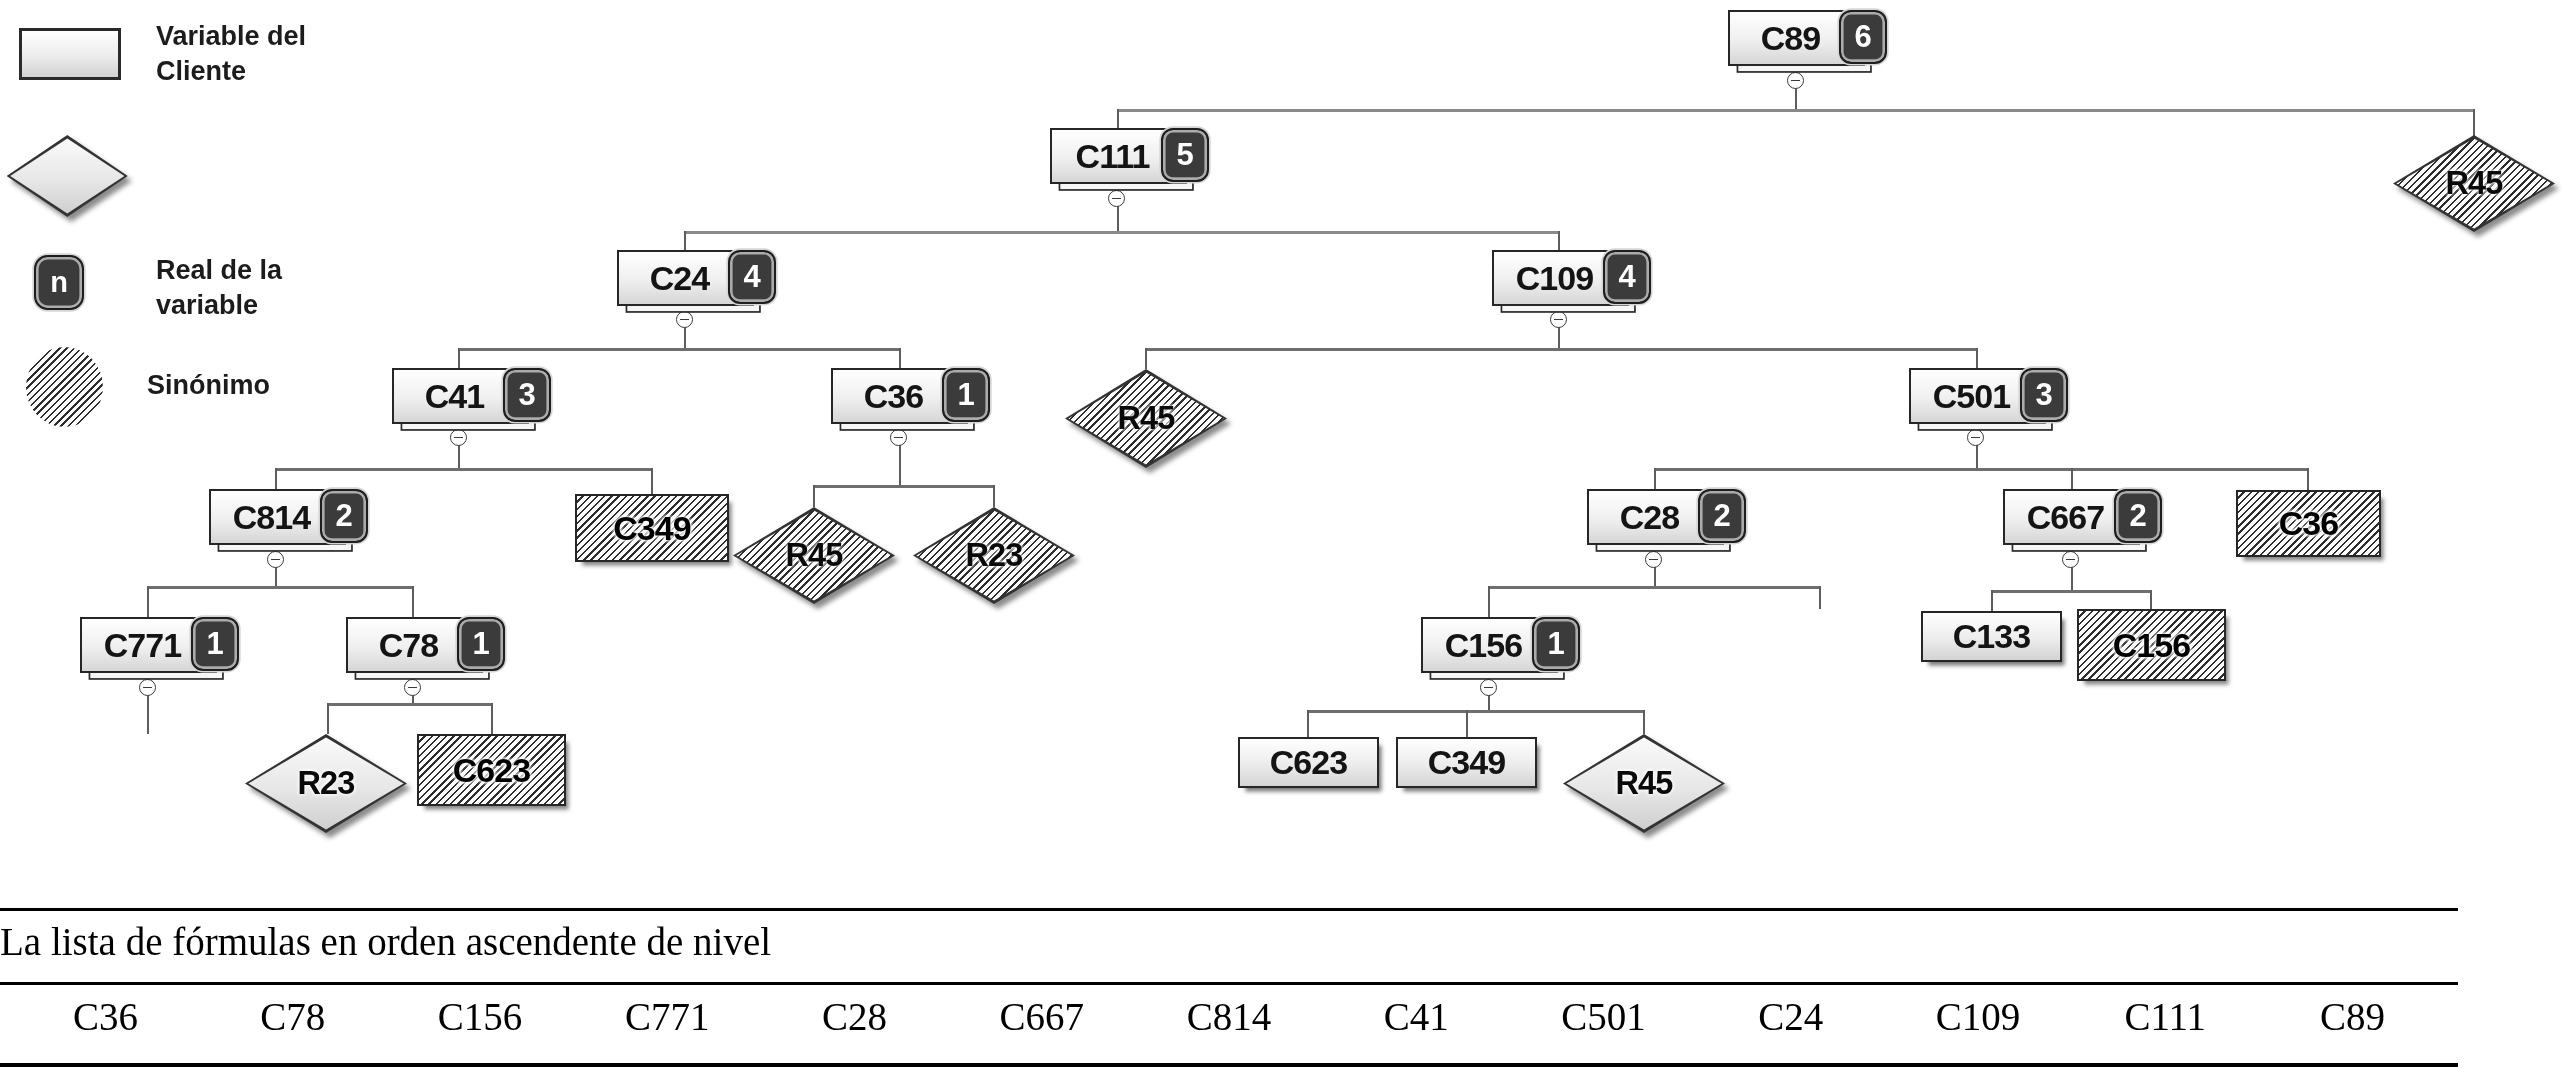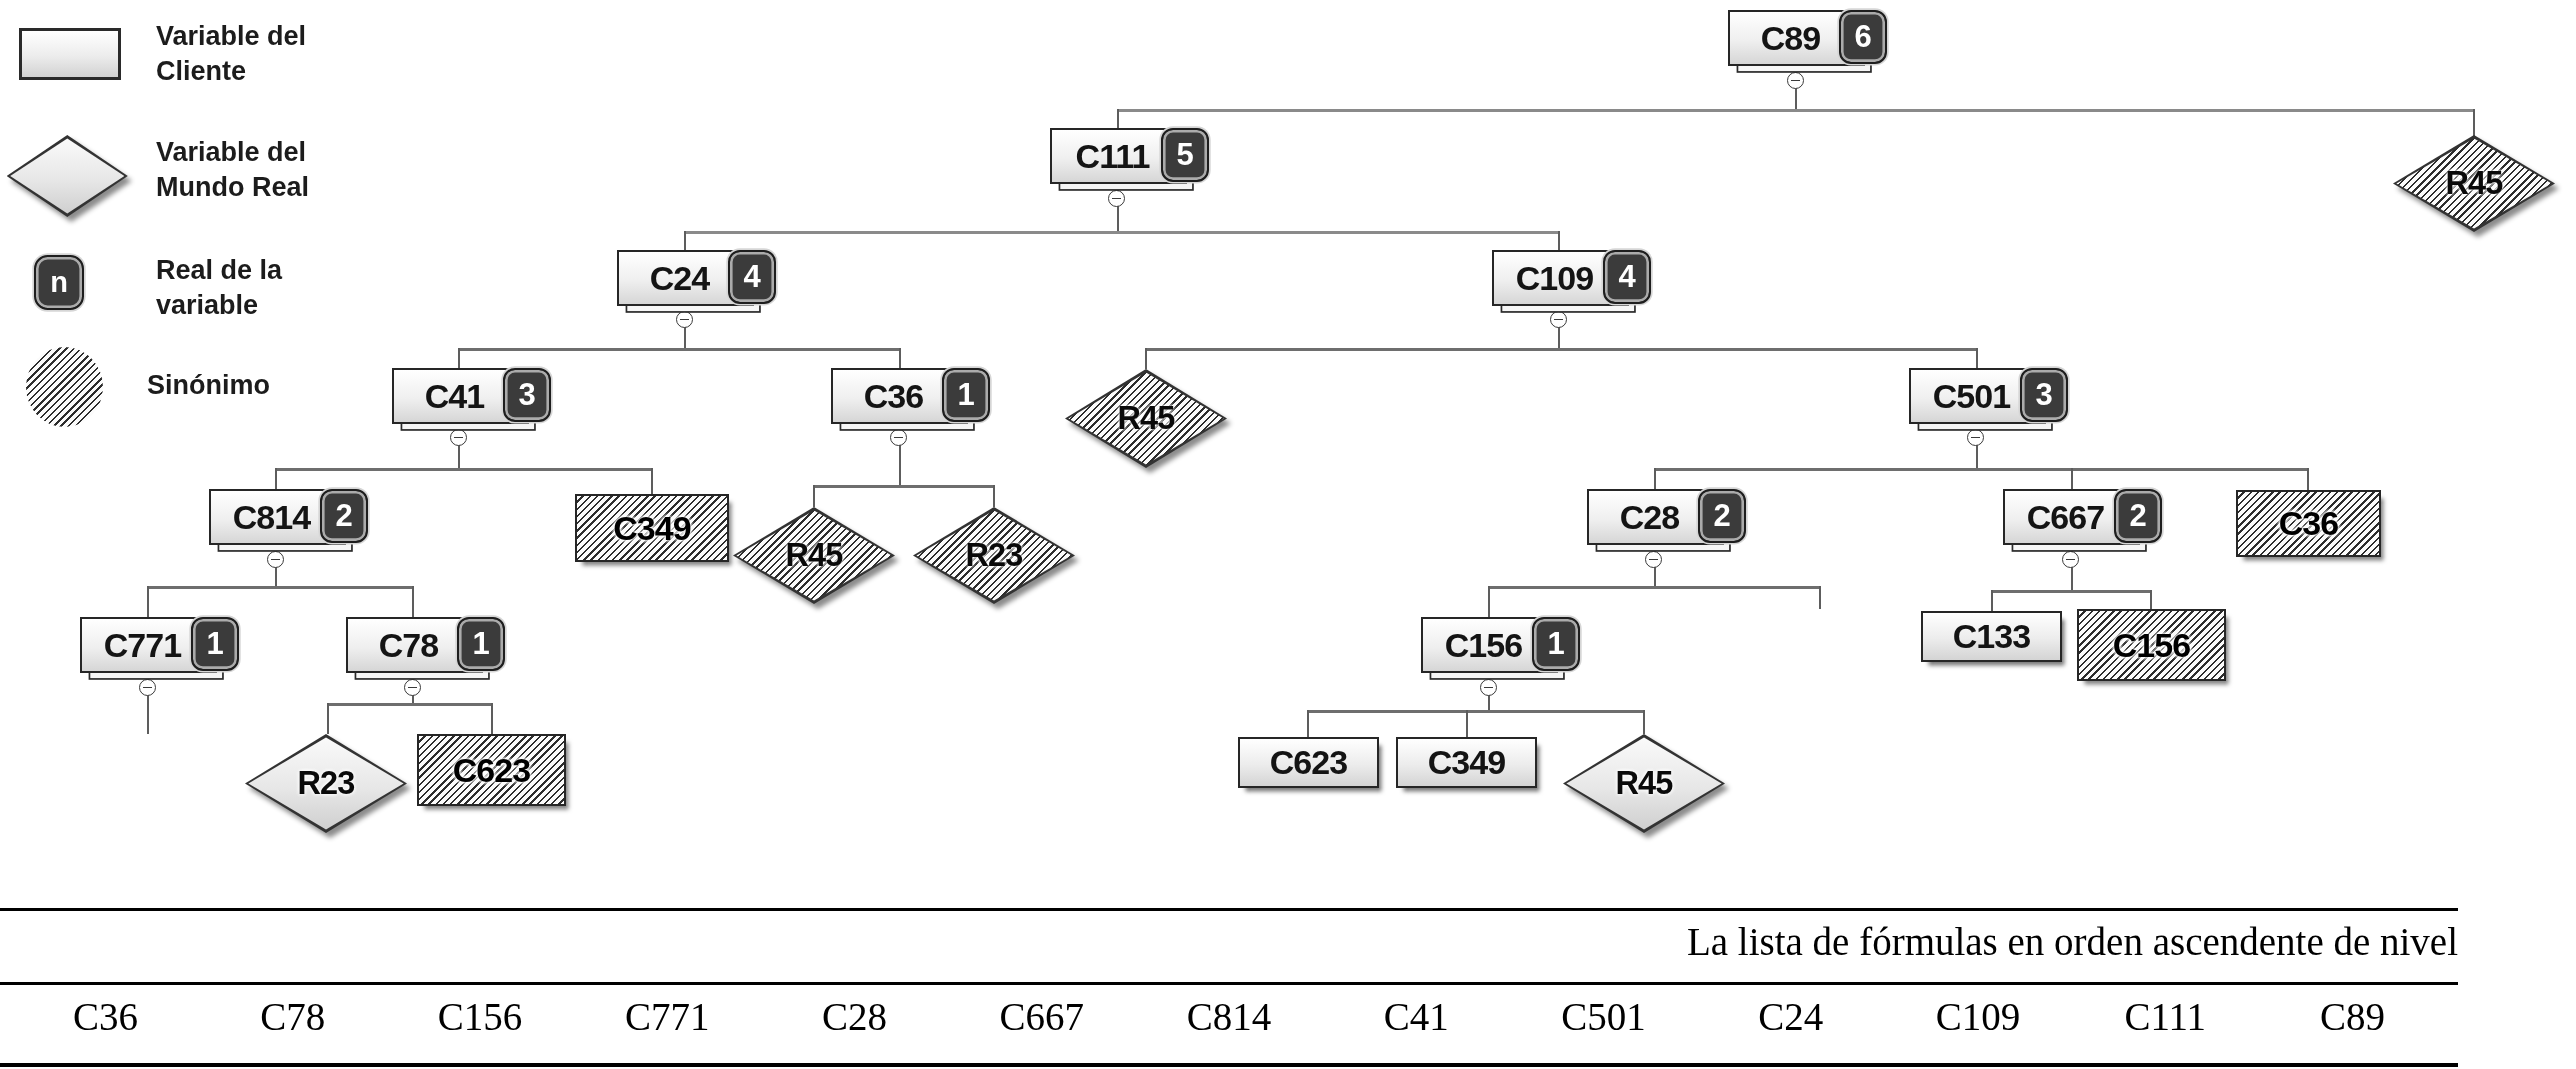--- a/index.html
+++ b/index.html
@@ -57,38 +57,37 @@
   
   .vl{position:absolute;width:1.7px;background:#5d5d5d;}
   .hl{position:absolute;height:2.6px;background:#6e6e6e;}
   .hl.thick{height:3.4px;background:#8a8a8a;}
   .minus{position:absolute;width:17px;height:17px;box-sizing:border-box;border:1.7px solid #3a3a3a;
         border-radius:50%;background:#fff;}
   .minus::after{content:"";position:absolute;left:2.6px;right:2.6px;top:50%;height:1.7px;margin-top:-0.9px;background:#3a3a3a;}
 
   
   .t-rule{position:absolute;left:0;width:2458px;background:#000;}
-  .t-title{position:absolute;left:0;top:919px;width:2458px;text-align:right;
+  .t-title{position:absolute;left:0;top:919px;width:2458px;text-align:left;
         font:39px "Liberation Serif",serif;color:#000;}
   .t-row{position:absolute;left:12px;top:994px;width:2434px;display:flex;}
   .t-cell{flex:1;text-align:center;font:39px "Liberation Serif",serif;color:#000;}
 </style>
 </head>
 <body>
 
 <div class="stage">
 
   <div class="legend-rect"></div>
   <div class="legend-label" style="left:156px;top:19px">Variable del Cliente</div>
 
   <div class="dia" style="left:6.8px;top:135px;width:121px;height:82px">
     <div class="d-out"></div>
     <div class="d-in"></div>
   </div>
-  <div class="legend-label" style="left:156px;top:135px">Variable del Mundo Real</div>
 
   <div class="legend-badge">n</div>
   <div class="legend-label" style="left:156px;top:253px">Real de la variable</div>
 
   <div class="legend-circle"></div>
   <div class="legend-label" style="left:147px;top:368px">Sinónimo</div>
 
   <div class="vl" style="left:1795px;top:67px;height:42px"></div>
   <div class="vl" style="left:1117px;top:185px;height:46px"></div>
   <div class="vl" style="left:684px;top:306px;height:42px"></div>

